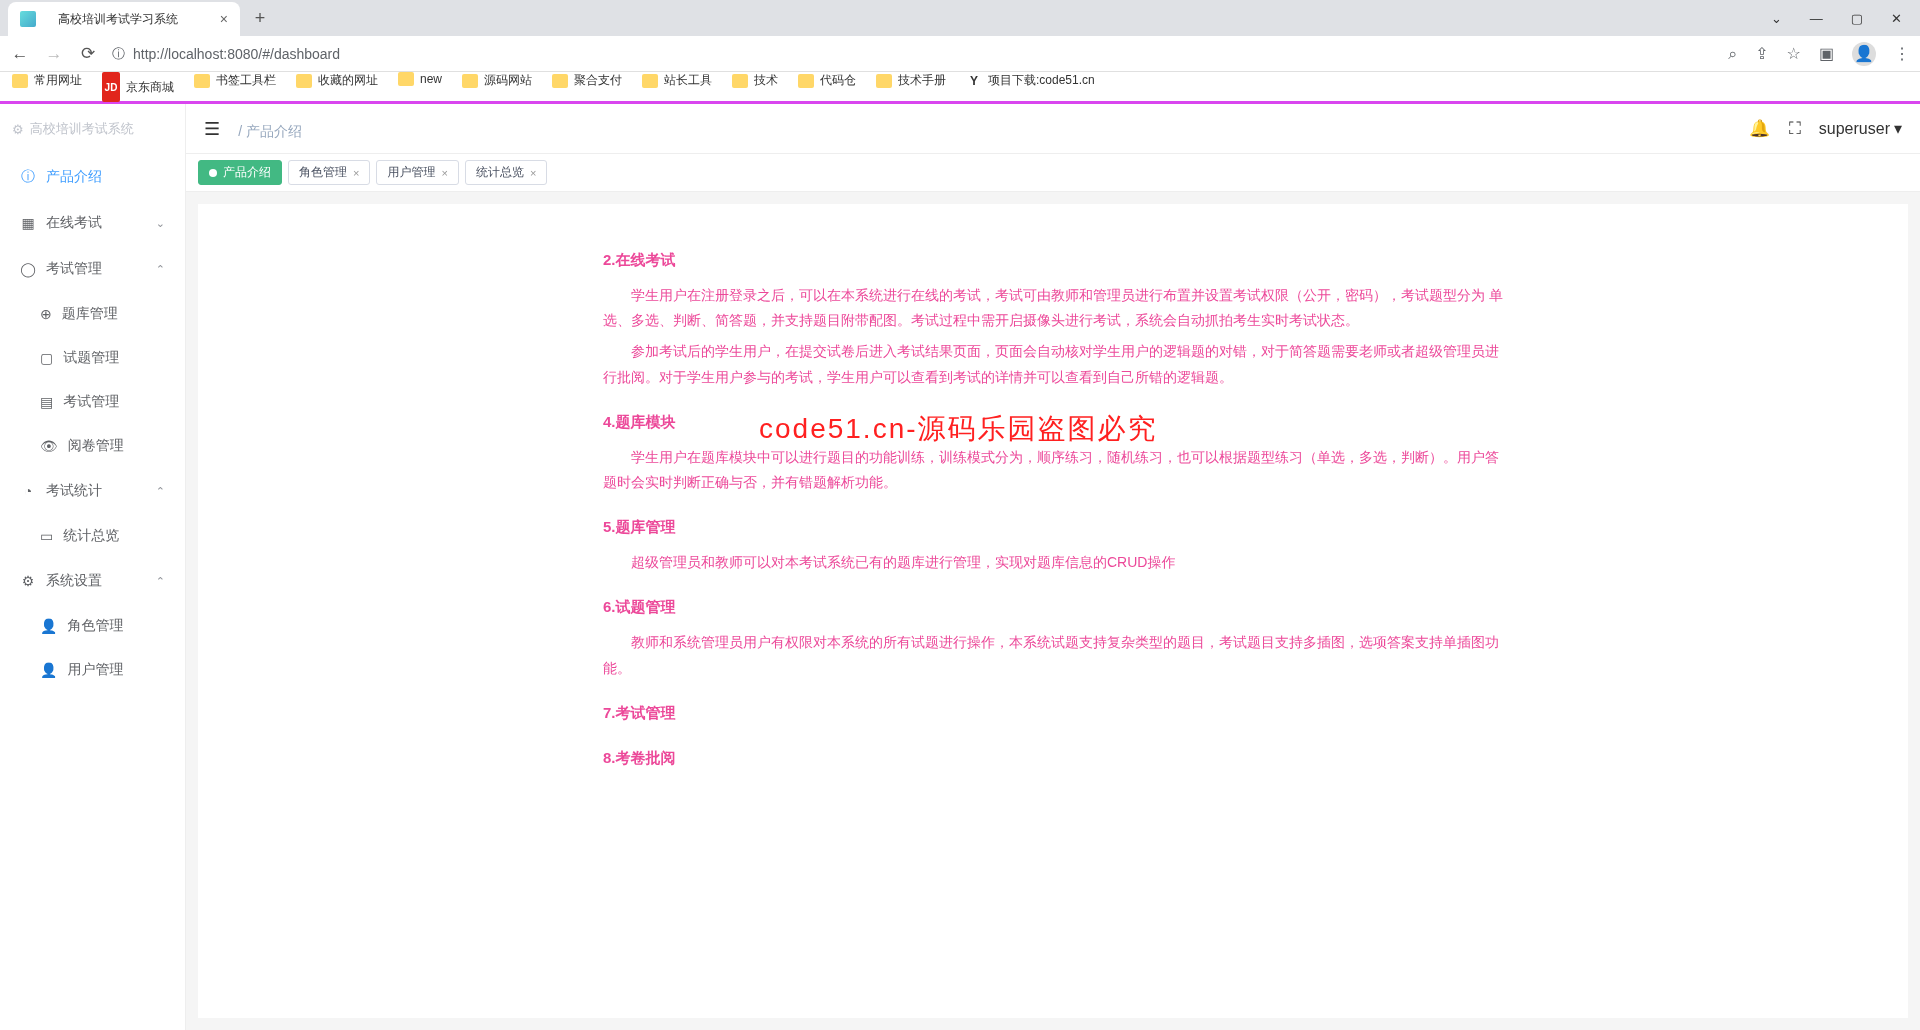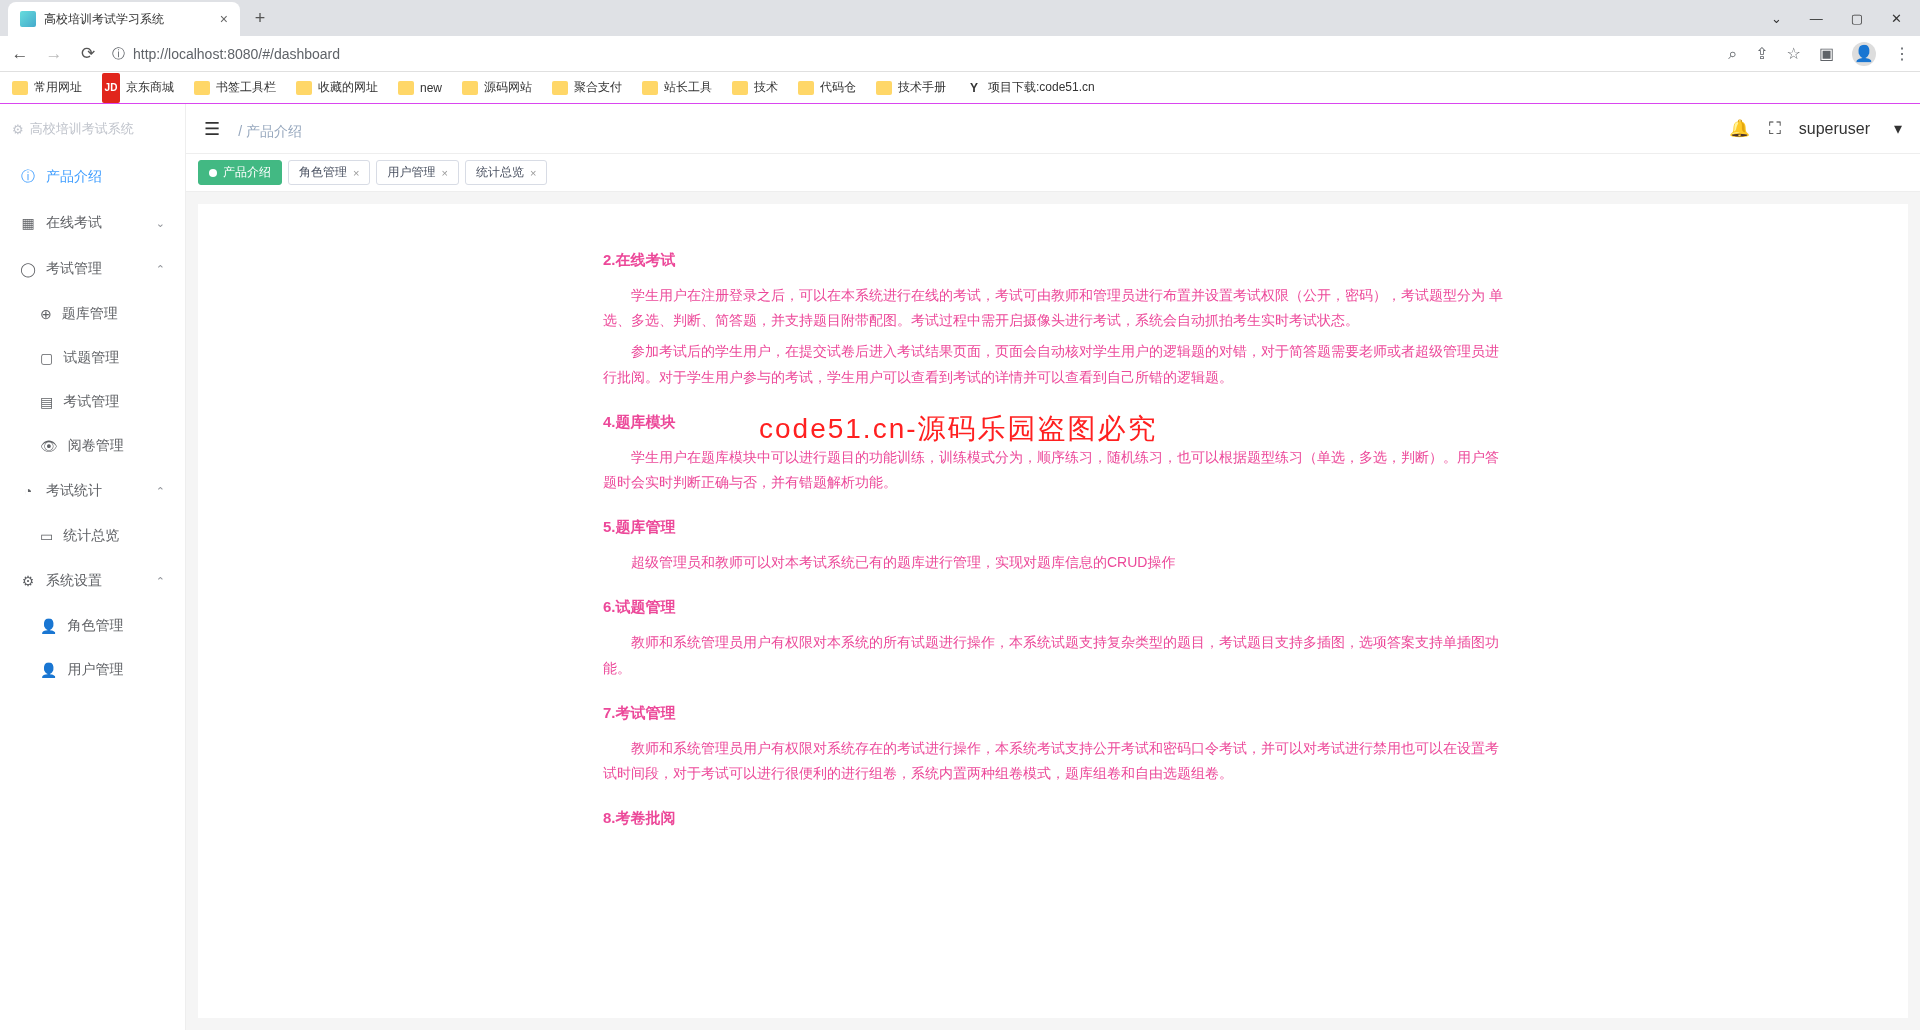--- a/index.html
+++ b/index.html
@@ -1,36 +1,36 @@
 <!DOCTYPE html>
 <html><head>
 <meta charset="utf-8">
 <style>
 * { margin: 0; padding: 0; box-sizing: border-box; }
 body { font-family: "Microsoft YaHei", -apple-system, sans-serif; font-size: 13px; color: #333; background: #fff; overflow: hidden; width: 1920px; height: 1030px; }
 
 
 .browser-chrome { background: #fff; }
 .tab-bar { display: flex; align-items: center; height: 36px; background: #dfe1e5; padding-left: 8px; }
-.browser-tab { display: flex; align-items: center; background: #fff; border-radius: 8px 8px 0 0; height: 34px; margin-top: 2px; padding: 0 12px; width: 232px; gap: 8px; }
+.browser-tab { display: flex; align-items: center; background: #fff; border-radius: 8px 8px 0 0; height: 34px; margin-top: 2px; padding: 0 12px; width: 232px; gap: 22px; }
 .browser-tab .favicon { width: 16px; height: 16px; background: linear-gradient(135deg,#6dd,#4ac); border-radius: 2px; }
 .browser-tab .title { flex: 1; font-size: 12px; color: #333; white-space: nowrap; overflow: hidden; }
 .browser-tab .close { color: #666; cursor: pointer; font-size: 14px; }
 .new-tab { width: 28px; height: 28px; display: flex; align-items: center; justify-content: center; color: #555; font-size: 18px; margin-left: 6px; cursor: pointer; }
 .window-controls { margin-left: auto; display: flex; gap: 28px; padding-right: 18px; color: #333; }
 .window-controls span { cursor: pointer; }
 
 .addr-bar { display: flex; align-items: center; height: 36px; padding: 0 10px; gap: 14px; border-bottom: 1px solid #e0e0e0; }
 .nav-btn { color: #555; font-size: 17px; cursor: pointer; width: 20px; text-align: center; }
 .addr-input-wrap { display: flex; align-items: center; flex: 1; gap: 8px; color: #5f6368; }
 .url-text { font-size: 14px; color: #5f6368; }
 .right-icons { display: flex; gap: 18px; align-items: center; color: #5f6368; font-size: 16px; }
 .avatar-circle { width: 24px; height: 24px; border-radius: 50%; background: #ddd; display: flex; align-items: center; justify-content: center; color: #666; }
 
-.bookmarks-bar { display: flex; align-items: center; height: 32px; padding: 0 12px; gap: 20px; border-bottom: 1px solid #d946ef; font-size: 12px; color: #333; }
+.bookmarks-bar { display: flex; align-items: flex-start; height: 32px; padding: 0 12px; gap: 20px; border-bottom: 3px solid #d946ef; font-size: 12px; color: #333; }
 .bm-item { display: flex; align-items: center; gap: 6px; cursor: pointer; }
 .bm-folder { width: 16px; height: 14px; background: #ffd768; border-radius: 2px; }
 .bm-jd { width: 18px; height: 30px; background: #e1251b; color: #fff; font-size: 10px; font-weight: bold; display: flex; align-items: center; justify-content: center; border-radius: 2px; }
 .bm-icon-y { width: 16px; height: 16px; color: #333; font-weight: bold; display: flex; align-items: center; justify-content: center; }
 
 
 .app { display: flex; height: calc(1030px - 104px); }
 .sidebar { width: 186px; border-right: 1px solid #eee; background: #fff; overflow-y: auto; }
 .side-title { padding: 16px 12px; color: #c0c4cc; font-size: 13px; display: flex; align-items: center; gap: 6px; }
 .side-title .icon { color: #c0c4cc; }
@@ -38,21 +38,21 @@
 .side-item.active { color: #409eff; }
 .side-item .icon { width: 16px; height: 16px; display: inline-flex; align-items: center; justify-content: center; }
 .side-item .arrow { margin-left: auto; color: #909399; font-size: 11px; }
 .side-sub { padding: 13px 20px 13px 40px; display: flex; align-items: center; gap: 10px; color: #606266; font-size: 14px; cursor: pointer; }
 
 .main { flex: 1; display: flex; flex-direction: column; background: #f5f5f5; }
 .topbar { height: 50px; background: #fff; border-bottom: 1px solid #eee; display: flex; align-items: center; padding: 0 18px; }
 .hamburger { font-size: 18px; cursor: pointer; margin-right: 18px; color: #333; }
 .breadcrumb { color: #97a8be; font-size: 14px; margin-top: 6px; }
 .top-right { margin-left: auto; display: flex; align-items: center; gap: 18px; font-size: 17px; }
-.user-drop { font-size: 16px; color: #333; display: flex; align-items: center; gap: 24px; cursor: pointer; }
+.user-drop { font-size: 16px; color: #333; display: flex; align-items: center; gap: 4px; cursor: pointer; }
 
 .tabs-row { background: #fff; padding: 6px 12px; display: flex; gap: 6px; border-bottom: 1px solid #eee; height: 38px; align-items: center; }
 .tab-chip { border: 1px solid #d8dce5; padding: 3px 10px; border-radius: 3px; font-size: 12px; color: #495060; display: flex; align-items: center; gap: 6px; cursor: pointer; background: #fff; }
 .tab-chip.active { background: #42b983; color: #fff; border-color: #42b983; }
 .tab-chip.active::before { content: ""; width: 8px; height: 8px; background: #fff; border-radius: 50%; display: inline-block; }
 .tab-close { color: #999; font-size: 11px; cursor: pointer; }
 
 .content { flex: 1; overflow: auto; background: #fff; margin: 12px; padding: 24px 0; position: relative; }
 .doc { width: 900px; margin: 0 auto; font-size: 14px; color: #ec4899; line-height: 1.8; }
 .doc h3 { font-size: 15px; font-weight: bold; margin: 18px 0 10px; }
@@ -250,19 +250,18 @@
         <h3>2.在线考试</h3>
         <p>学生用户在注册登录之后，可以在本系统进行在线的考试，考试可由教师和管理员进行布置并设置考试权限（公开，密码），考试题型分为 单选、多选、判断、简答题，并支持题目附带配图。考试过程中需开启摄像头进行考试，系统会自动抓拍考生实时考试状态。</p>
         <p>参加考试后的学生用户，在提交试卷后进入考试结果页面，页面会自动核对学生用户的逻辑题的对错，对于简答题需要老师或者超级管理员进行批阅。对于学生用户参与的考试，学生用户可以查看到考试的详情并可以查看到自己所错的逻辑题。</p>
         <h3>4.题库模块</h3>
         <p>学生用户在题库模块中可以进行题目的功能训练，训练模式分为，顺序练习，随机练习，也可以根据题型练习（单选，多选，判断）。用户答题时会实时判断正确与否，并有错题解析功能。</p>
         <h3>5.题库管理</h3>
         <p>超级管理员和教师可以对本考试系统已有的题库进行管理，实现对题库信息的CRUD操作</p>
         <h3>6.试题管理</h3>
         <p>教师和系统管理员用户有权限对本系统的所有试题进行操作，本系统试题支持复杂类型的题目，考试题目支持多插图，选项答案支持单插图功能。</p>
         <h3>7.考试管理</h3>
-        <p>教师和系统管理员用户有权限对系统存在的考试进行操作，本系统考试支持公开考试和密码口令考试，并可以对考试进行禁用也可以在设置考试时间段，对于考试可以进行很便利的进行组卷，系统内置两种组卷模式，题库组卷和自由选题组卷。</p>
         <h3>8.考卷批阅</h3>
       </div>
       <div class="watermark" style="top:206px;left:561px">code51.cn-源码乐园盗图必究</div>
     </div>
   </div>
 </div>
 
 </body></html>

